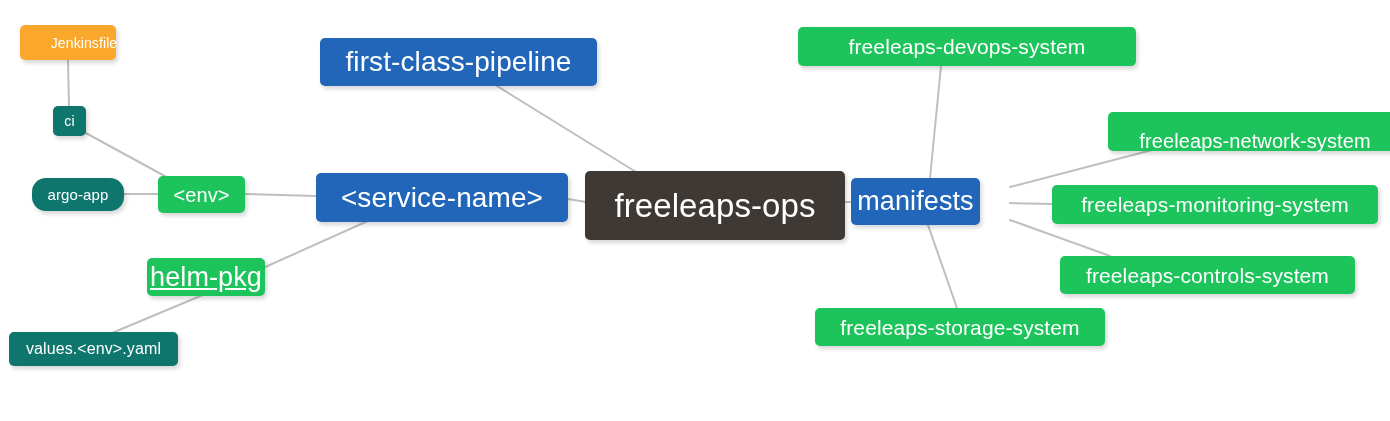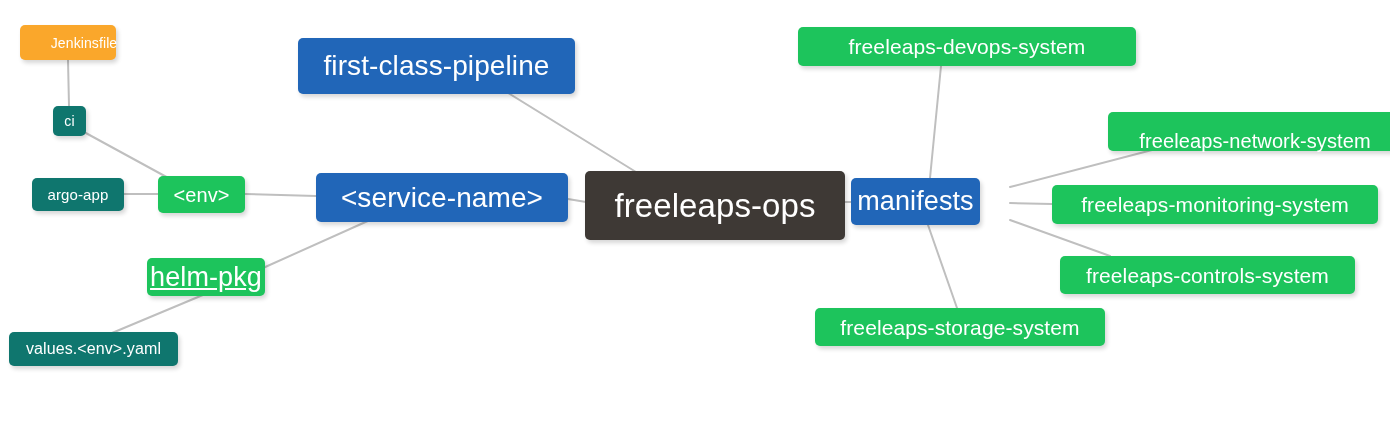--- a/index.html
+++ b/index.html
@@ -92,37 +92,37 @@
   </svg>
 
   <div class="node c-orange" style="left:20px; top:25px; width:96px; height:35px; font-size:14px;">
     <span class="node-label">Jenkinsfile</span>
   </div>
 
   <div class="node c-red" style="left:53px; top:106px; width:33px; height:30px; font-size:14px;">
     <span class="node-label">ci</span>
   </div>
 
-  <div class="node c-red" style="left:32px; top:178px; width:92px; height:33px; font-size:15px;">
+  <div class="node c-red" style="left:32px; top:178px; width:92px; height:33px; font-size:15px;border-radius:14px;">
     <span class="node-label">argo-app</span>
   </div>
 
   <div class="node c-red" style="left:9px; top:332px; width:169px; height:34px; font-size:16px;">
     <span class="node-label">values.&lt;env&gt;.yaml</span>
   </div>
 
   <div class="node c-green" style="left:158px; top:176px; width:87px; height:37px; font-size:20px;">
     <span class="node-label">&lt;env&gt;</span>
   </div>
 
   <div class="node c-green" style="left:147px; top:258px; width:118px; height:38px; font-size:27px;text-decoration:underline;">
     <span class="node-label">helm-pkg</span>
   </div>
 
-  <div class="node c-blue" style="left:298px; top:38px; width:277px; height:56px; font-size:28px;text-align:right;">
+  <div class="node c-blue" style="left:320px; top:38px; width:277px; height:48px; font-size:28px;text-align:right;">
     <span class="node-label">first-class-pipeline</span>
   </div>
 
   <div class="node c-blue" style="left:316px; top:173px; width:252px; height:49px; font-size:28px;">
     <span class="node-label">&lt;service-name&gt;</span>
   </div>
 
   <div class="node c-root" style="left:585px; top:171px; width:260px; height:69px; font-size:33px;">
     <span class="node-label">freeleaps-ops</span>
   </div>

